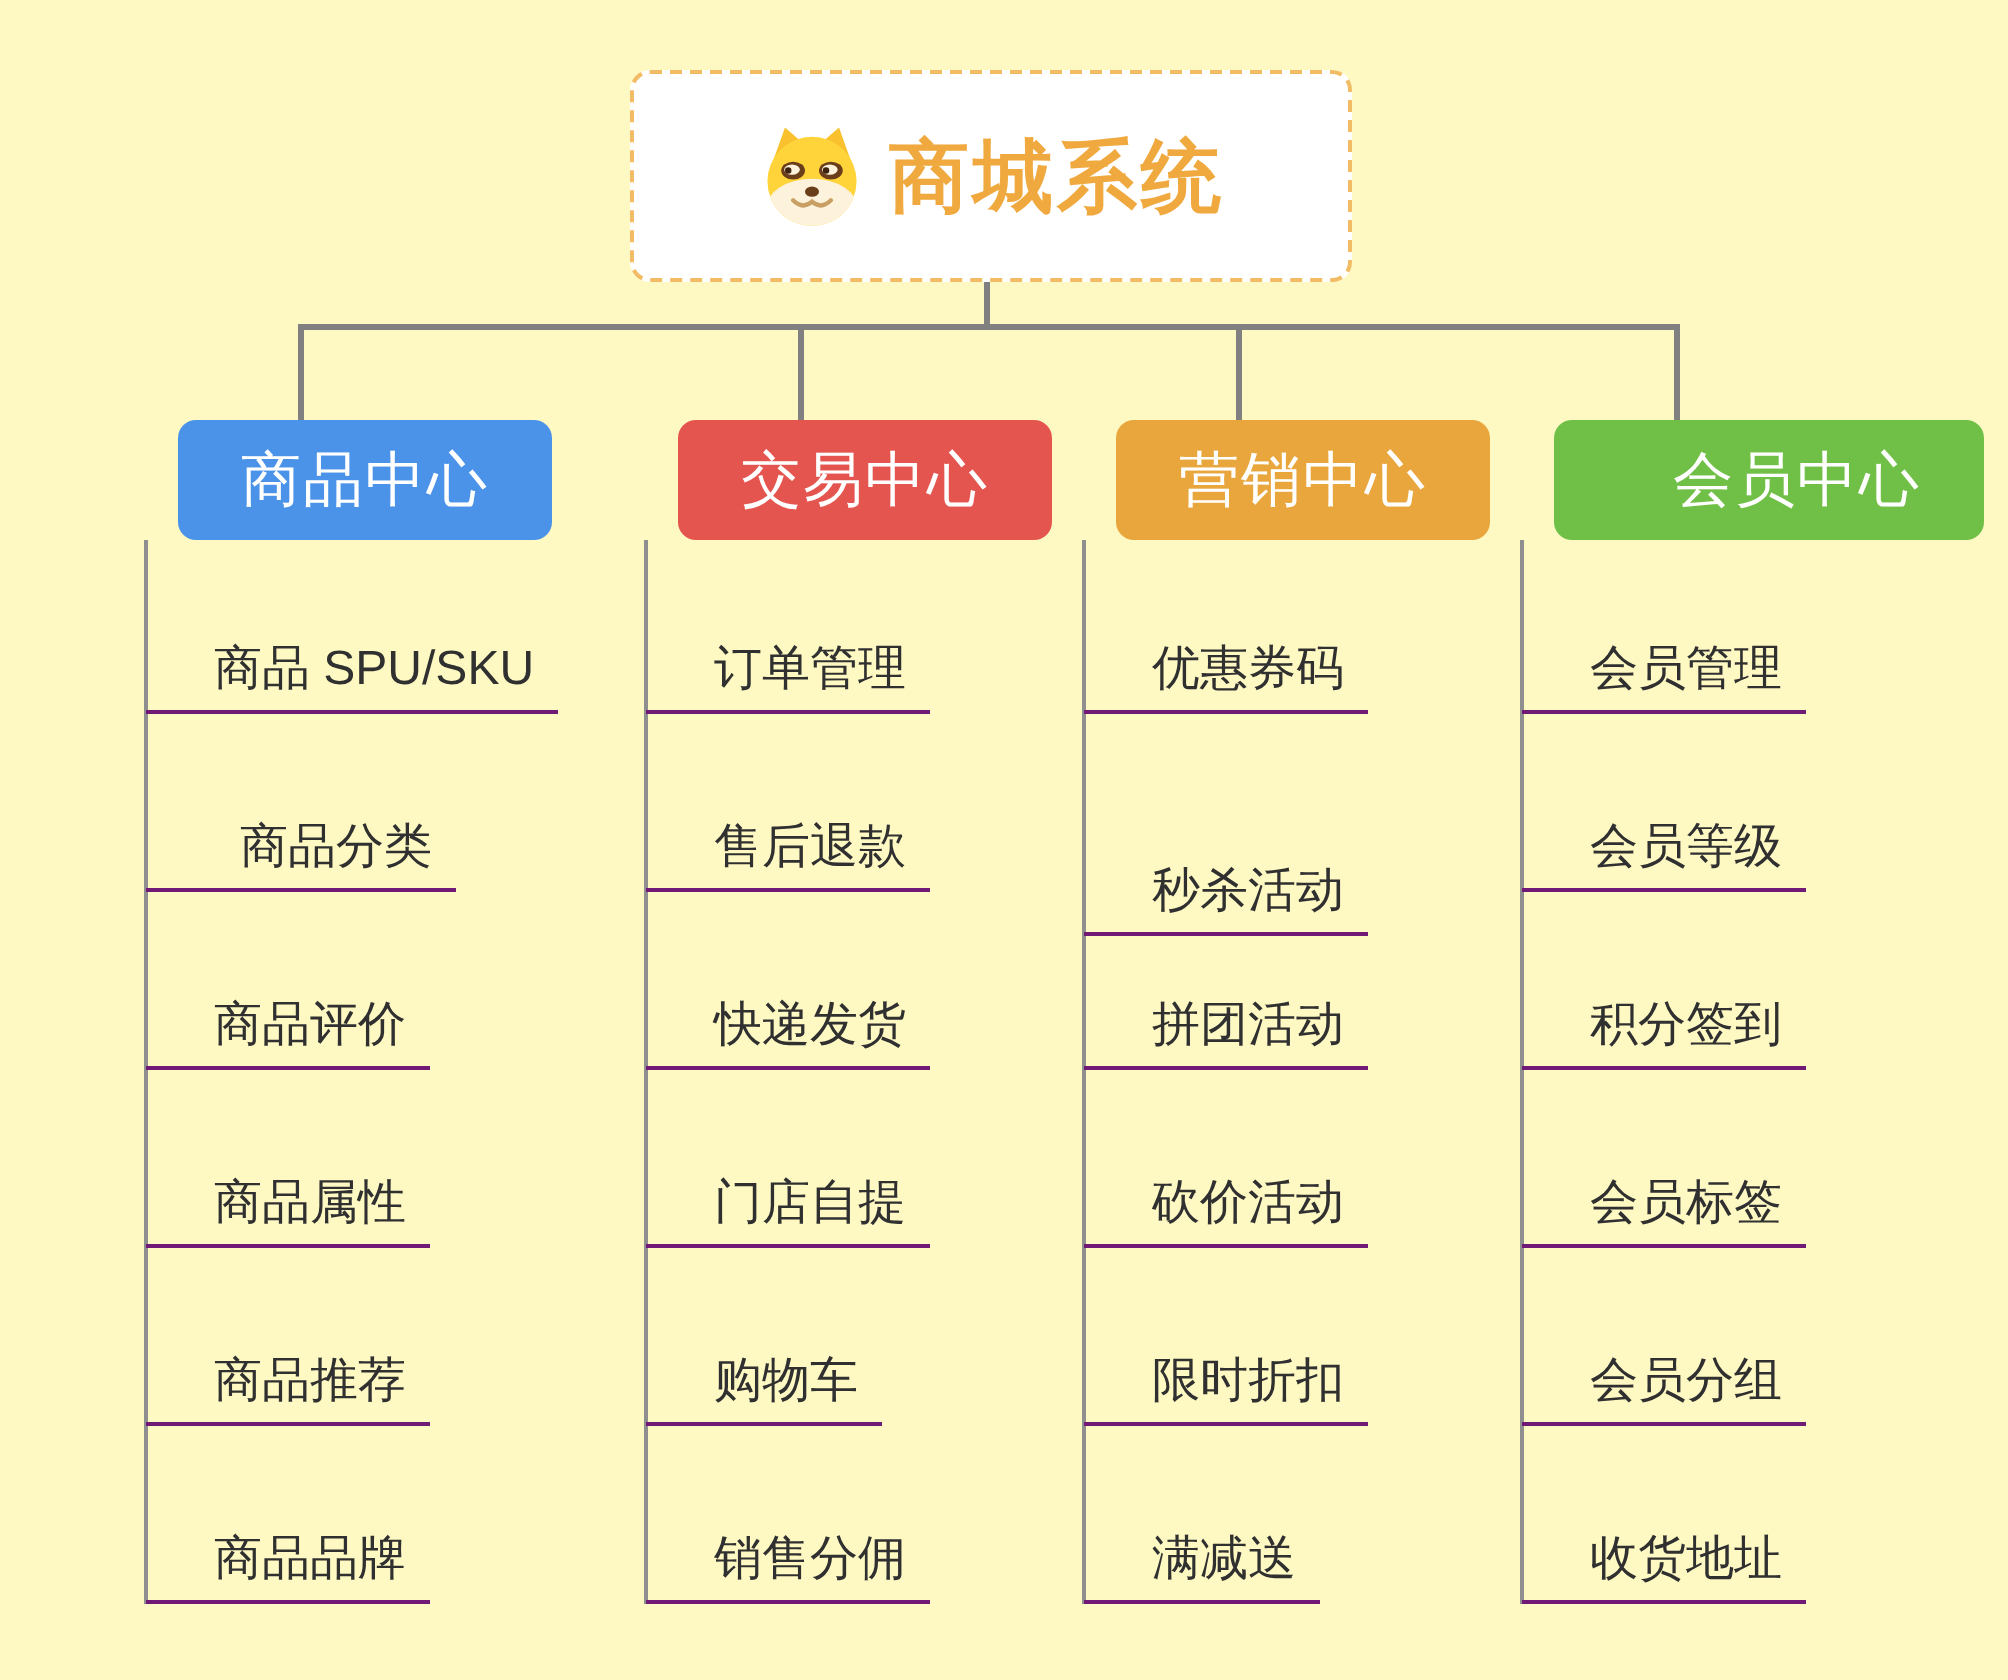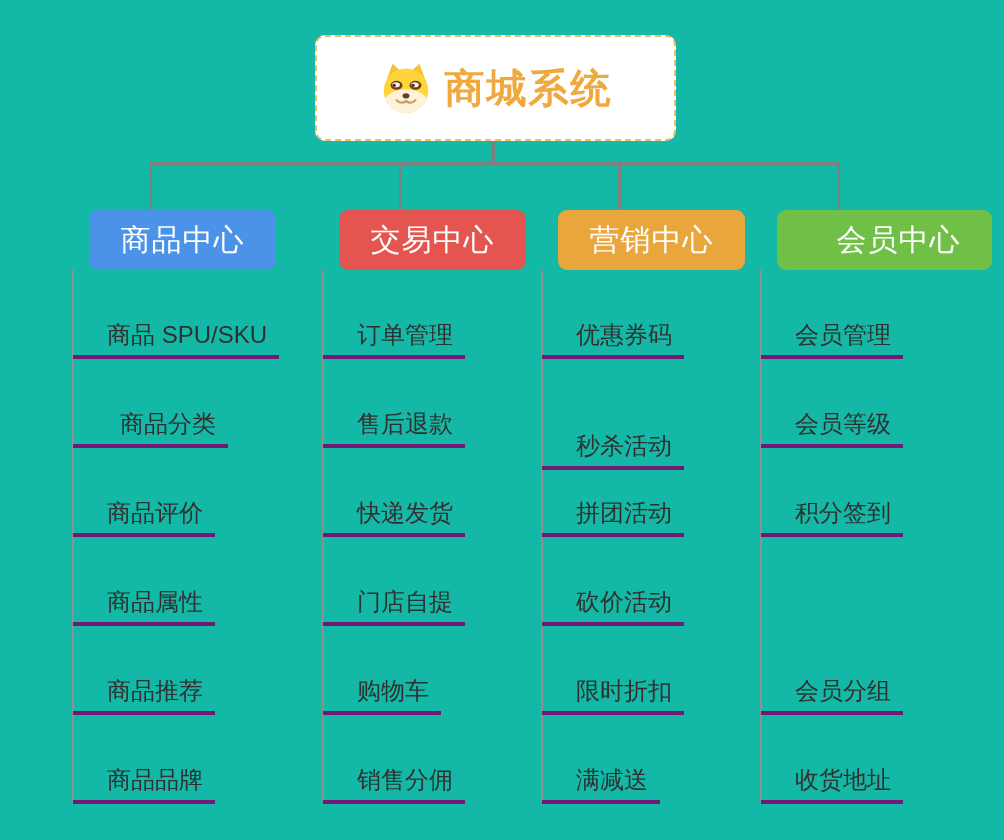--- a/index.html
+++ b/index.html
@@ -63,32 +63,32 @@
   .spine {
     position: absolute;
     top: 270px;
     width: 2px; height: 532px;
     background: #8F8F8F;
   }
   
   .child-node {
     position: absolute;
     padding: 0 12px 5px 34px;
-    border-bottom: 4px solid #701a75;
+    border-bottom: 2px solid #701a75;
     font-size: 24px;
     line-height: 30px;
     color: #303030;
     white-space: nowrap;
     cursor: pointer;
   }
 </style>
 </head>
 <body>
 
-<div class="canvas" style="background-color: #14b8a6;">
+<div class="canvas" style="background-color: #fef9c3;">
 
   <div class="line" style="left: 492px; top: 139px; width: 3px; height: 26px; background-color: rgb(128, 128, 128);"></div>
   <div class="line" style="left: 149px; top: 162px; width: 691px; height: 3px; background-color: rgb(128, 128, 128);"></div>
   <div class="line" style="left: 149px; top: 162px; width: 3px; height: 48px; background-color: rgb(128, 128, 128);"></div>
   <div class="line" style="left: 399px; top: 162px; width: 3px; height: 48px; background-color: rgb(128, 128, 128);"></div>
   <div class="line" style="left: 618px; top: 162px; width: 3px; height: 48px; background-color: rgb(128, 128, 128);"></div>
   <div class="line" style="left: 837px; top: 162px; width: 3px; height: 48px; background-color: rgb(128, 128, 128);"></div>
 
   <div class="root-node" style="border-color: rgb(242, 188, 102);">
     <svg class="logo" viewBox="0 0 40 40" aria-hidden="true">
@@ -136,16 +136,17 @@
   <div class="child-node" style="left:542px; top:498px;">拼团活动</div>
   <div class="child-node" style="left:542px; top:587px;">砍价活动</div>
   <div class="child-node" style="left:542px; top:676px;">限时折扣</div>
   <div class="child-node" style="left:542px; top:765px;">满减送</div>
 
   <div class="branch-node" style="left: 745px; background-color: rgb(112, 191, 70); padding-left: 28px;">会员中心</div>
   <div class="spine" style="left:760px;"></div>
   <div class="child-node" style="left:761px; top:320px;">会员管理</div>
   <div class="child-node" style="left:761px; top:409px;">会员等级</div>
   <div class="child-node" style="left:761px; top:498px;">积分签到</div>
+  <div class="child-node" style="left:761px; top:587px;">会员标签</div>
   <div class="child-node" style="left:761px; top:676px;">会员分组</div>
   <div class="child-node" style="left:761px; top:765px;">收货地址</div>
 
 </div>
 
 </body></html>

